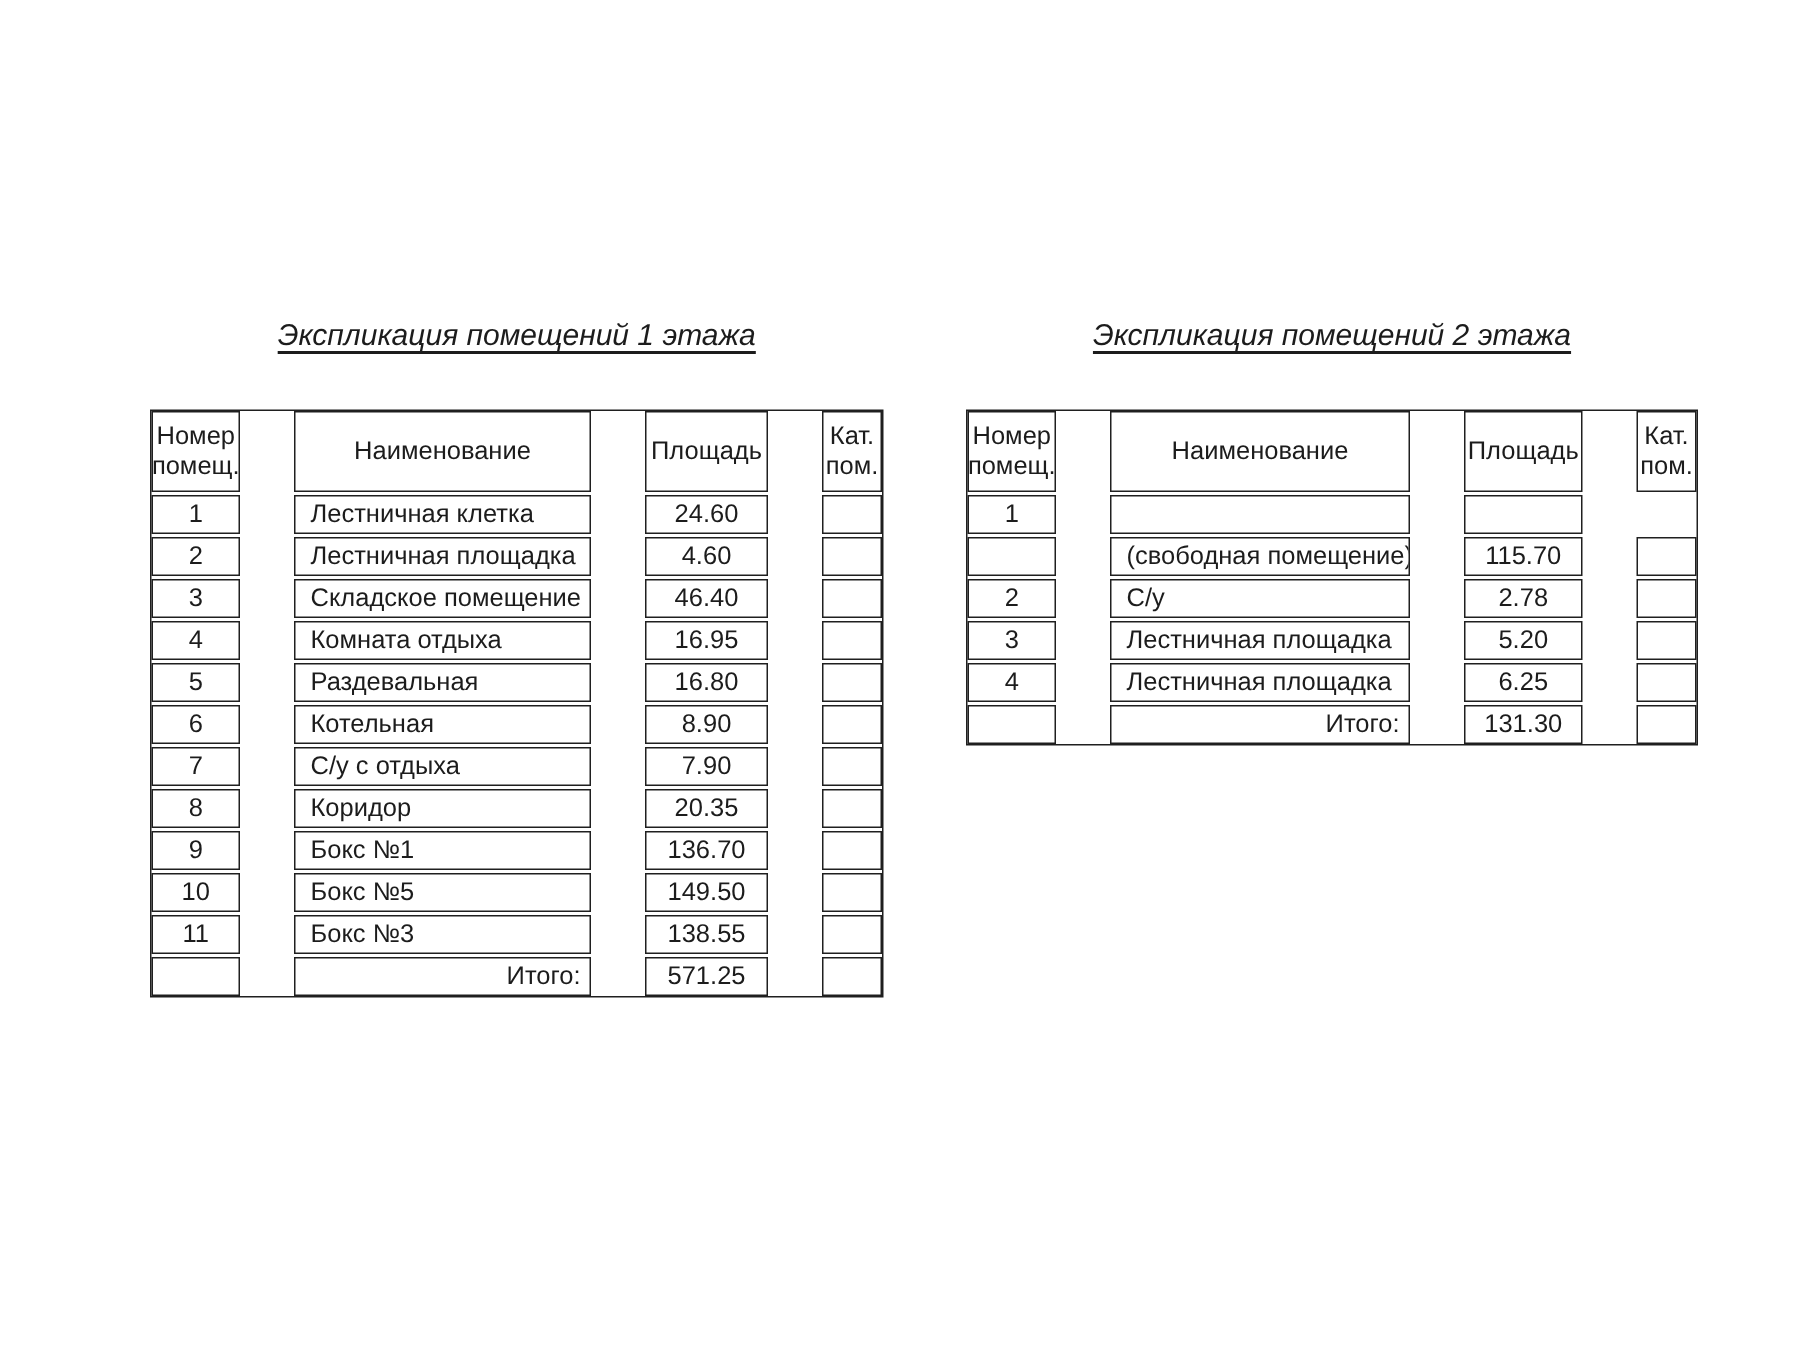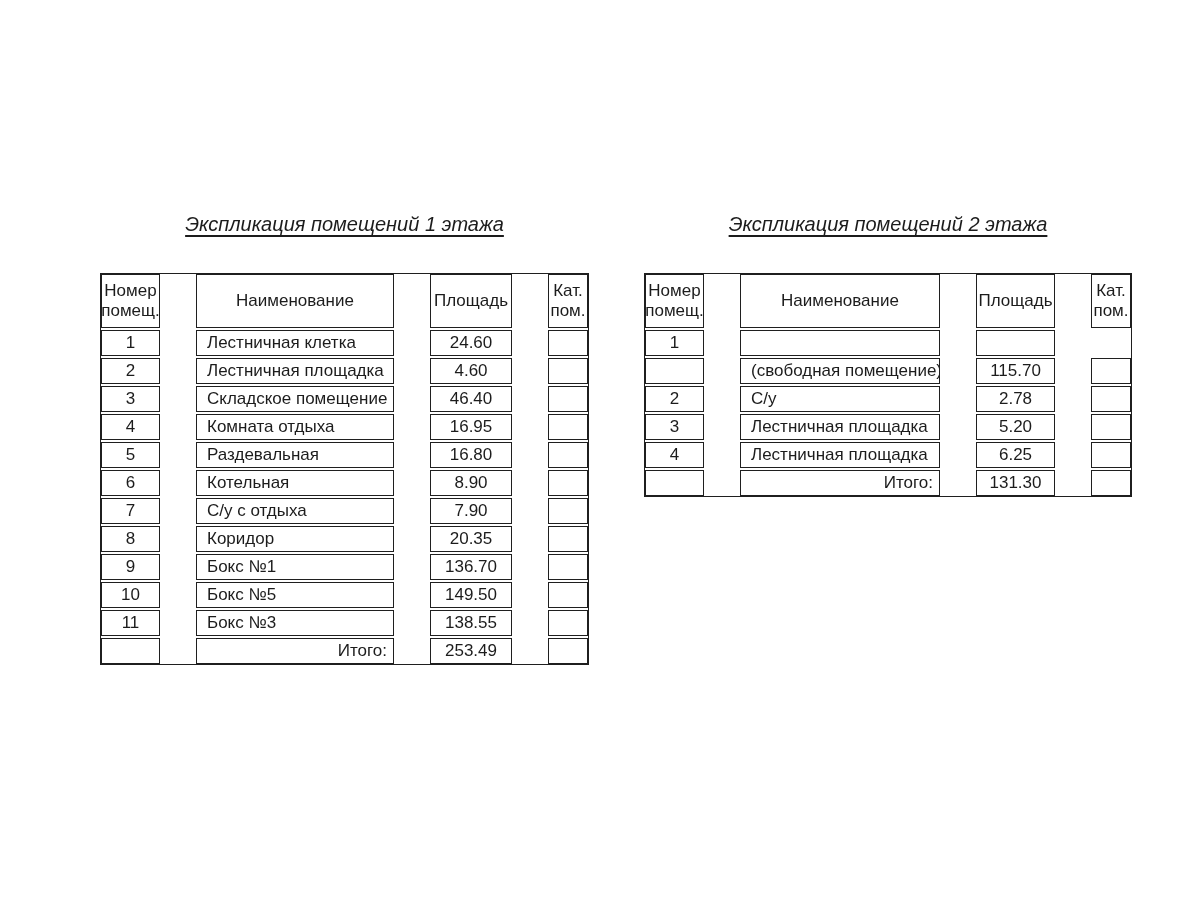--- a/index.html
+++ b/index.html
@@ -141,21 +141,21 @@
     </div>
     <div class="row">
       <div class="cell num">11</div>
       <div class="cell name">Бокс №3</div>
       <div class="cell area">138.55</div>
       <div class="cell cat"></div>
     </div>
     <div class="row total">
       <div class="cell num"></div>
       <div class="cell name total-label">Итого:</div>
-      <div class="cell area">253.49</div>
+      <div class="cell area">571.25</div>
       <div class="cell cat"></div>
     </div>
   </div>
 </div>
 
 <div class="block block-2">
   <div class="sheet-title">Экспликация помещений 2 этажа</div>
   <div class="sheet-table">
     <div class="row header">
       <div class="cell num">Номер помещ.</div>

